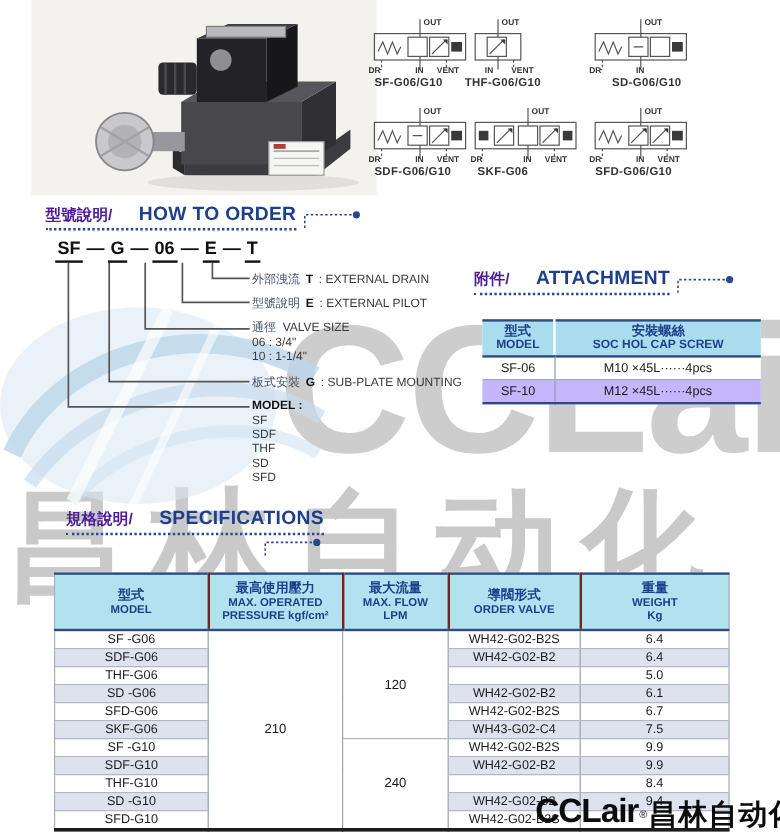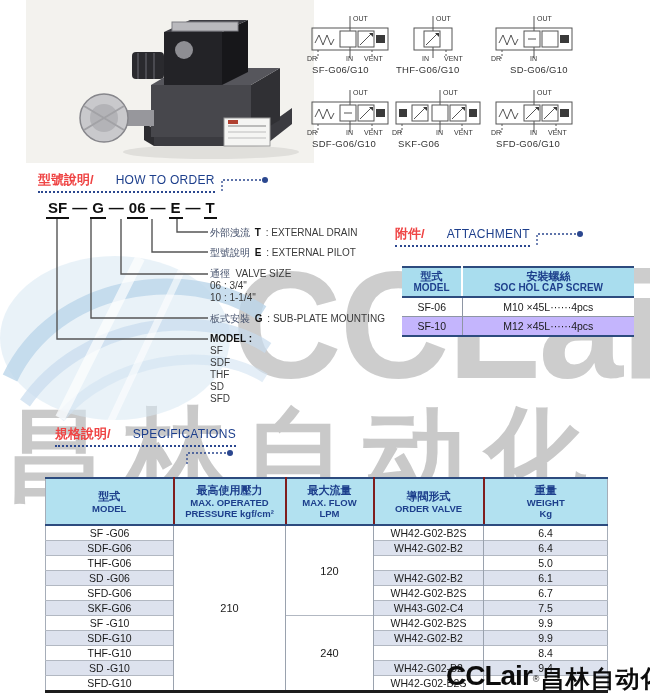--- a/index.html
+++ b/index.html
@@ -9,33 +9,33 @@
 
   
   .wm{position:absolute;z-index:0;font-weight:bold;color:rgba(135,135,135,0.42);
       white-space:nowrap;pointer-events:none;}
   .wm-latin{left:232px;top:238px;font-size:152px;letter-spacing:-2px;}
   .wm-cjk{left:4px;top:388px;font-size:102px;letter-spacing:18px;color:rgba(120,120,120,0.40);}
   .swoosh{position:absolute;left:0;top:228px;z-index:0;pointer-events:none;}
 
   
   .photo{left:26px;top:0;width:288px;height:163px;z-index:1;}
-  .diag-cell{position:absolute;z-index:1;}
+  .diag-cell{position:absolute;z-index:1;font-weight:bold;}
   .diag-cell svg{display:block;}
   .diag-label{font-size:9.5px;color:#333;margin-top:2px;padding-left:6px;letter-spacing:.3px;}
   .sym{stroke:#555;fill:none;stroke-width:1;}
   .sym-dash{stroke:#555;fill:none;stroke-width:1;stroke-dasharray:2,2;}
   .sym-fill{fill:#3a3a3a;stroke:none;}
   .port-t{font-size:7px;fill:#333;font-family:"Liberation Sans",sans-serif;}
 
   
   .sec-title{z-index:2;display:flex;align-items:flex-end;white-space:nowrap;}
   .sec-title .t-text{border-bottom:2px dotted #2b478f;padding-bottom:2px;}
-  .t-cjk{font-size:13px;font-weight:bold;color:#ef4444;}
-  .t-en{font-size:12px;font-weight:normal;color:#1d3f8c;letter-spacing:.3px;padding-left:22px;}
+  .t-cjk{font-size:13px;font-weight:bold;color:#4c1d95;}
+  .t-en{font-size:16px;font-weight:bold;color:#1d3f8c;letter-spacing:.3px;padding-left:22px;}
   .connector{margin-left:4px;margin-bottom:1px;}
 
   
   .code-row{left:46px;top:199px;z-index:2;font-size:15px;font-weight:bold;color:#101010;
             display:flex;align-items:baseline;}
   .code-part{border-bottom:2px solid #111;padding:0 2px 1px 2px;}
   .code-dash{padding:0 3px;}
   .tree{left:40px;top:210px;z-index:1;}
   .anno{position:absolute;left:210px;z-index:2;font-size:10px;color:#3a3a3a;white-space:nowrap;}
   .anno .cjk{color:#44506b;}
@@ -144,21 +144,21 @@
     <path class="sym-dash" d="M12,38 V46 h-4"></path>
     <path class="sym-dash" d="M66,38 V44"></path>
     <text class="port-t" x="47" y="9">OUT</text>
     <text class="port-t" x="1" y="49">DR</text>
     <text class="port-t" x="40" y="49">IN</text>
     <text class="port-t" x="58" y="49">VENT</text>
   </svg>
   <div class="diag-label">SF-G06/G10</div>
 </div>
 
-<div class="diag-cell" style="left:394px;top:12px;width:84px;">
+<div class="diag-cell" style="left:376px;top:12px;width:84px;text-align:center;">
   <svg width="84" height="50" viewBox="0 0 84 50">
     <rect class="sym" x="20" y="16" width="38" height="22"></rect>
     <rect class="sym" x="30" y="19" width="16" height="16"></rect>
     <line class="sym" x1="32" y1="33" x2="44" y2="21"></line>
     <polygon class="sym-fill" points="41,21 45,21 45,25"></polygon>
     <line class="sym" x1="39" y1="4" x2="39" y2="19"></line>
     <line class="sym" x1="39" y1="35" x2="39" y2="46"></line>
     <path class="sym-dash" d="M52,38 V44"></path>
     <text class="port-t" x="42" y="9">OUT</text>
     <text class="port-t" x="28" y="49">IN</text>

